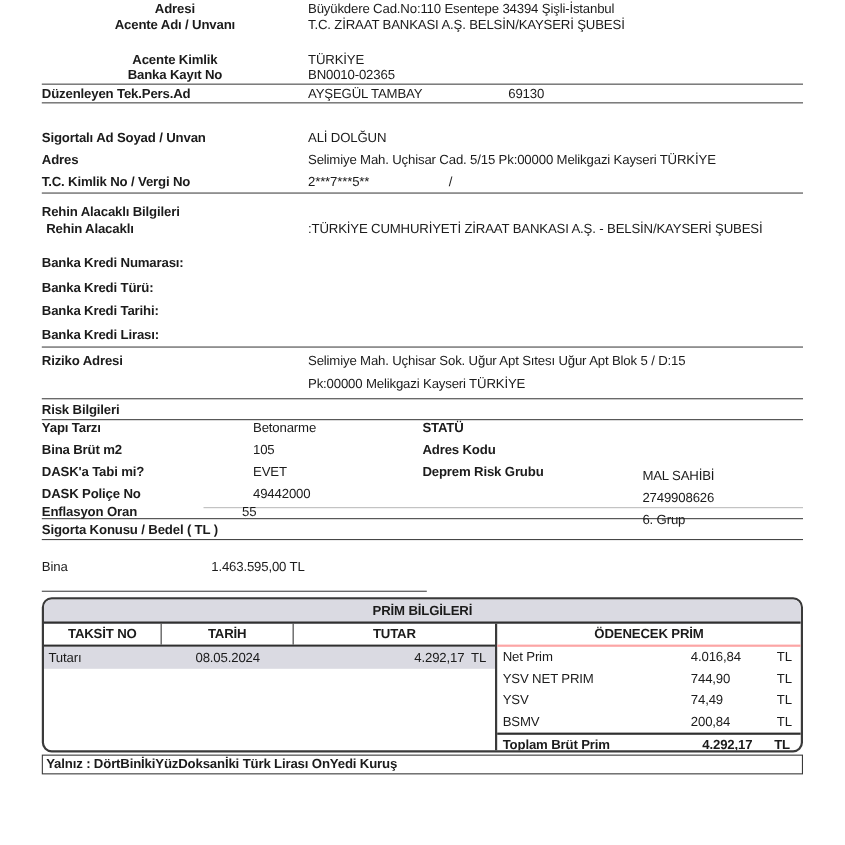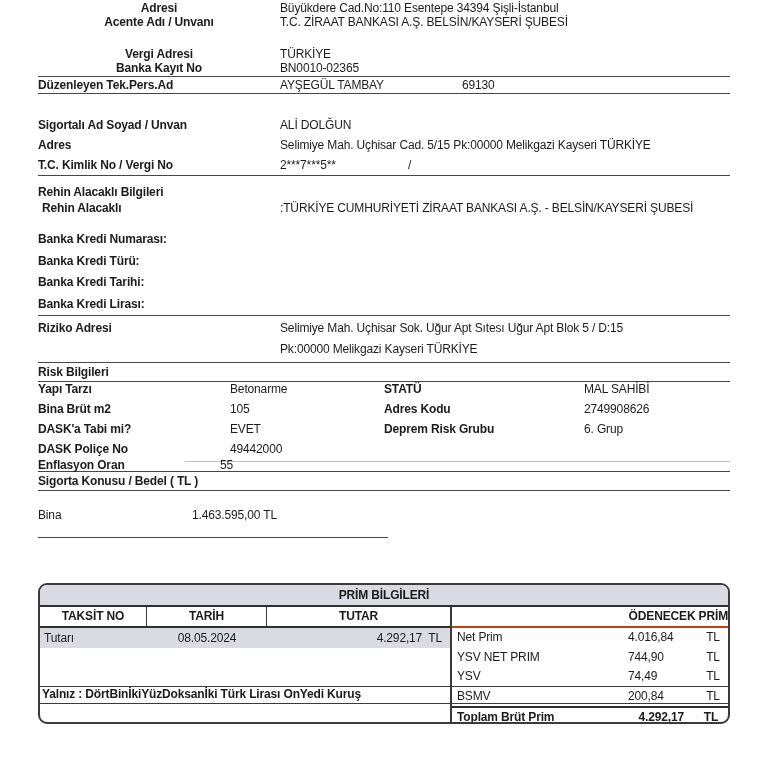--- a/index.html
+++ b/index.html
@@ -23,44 +23,44 @@
   .w128{width:128px;}
   
   .rC{height:21.5px;line-height:21.5px;}
   .rizLines{line-height:21px;padding-top:2px;}
   .rTitle{height:17px;line-height:17px;padding-top:1px;}
   
   .rD{height:20px;line-height:20px;}
   .c1{width:192px;font-weight:bold;}
   .c2{width:154px;}
   .c3{width:200px;font-weight:bold;}
-  .c4{flex:1;}
+  .c4{flex:1;margin-top:43px;}
   .rEnf{height:12px;line-height:12px;}
   
   .binaRow{padding-top:5px;height:14px;line-height:14px;}
   .w154{width:154px;}
   .ruleShort{width:350px;margin-top:15px;}
   
   .ptable{position:absolute;left:38px;right:38px;top:543px;height:141px;
           border:2px solid #3a3a3a;border-radius:9px;overflow:hidden;background:#fff;
-          display:flex;flex-direction:column;box-sizing:border-box;margin-top:40px;}
+          display:flex;flex-direction:column;box-sizing:border-box;}
   .pt-title{height:20px;line-height:20px;text-align:center;font-weight:bold;
             background:#dadae2;border-bottom:2px solid #2f2f2f;}
   .pt-main{flex:1;display:flex;}
   .pt-left{width:412px;border-right:2px solid #3a3a3a;display:flex;flex-direction:column;box-sizing:border-box;}
   .pt-right{flex:1;display:flex;flex-direction:column;}
   .pt-head{display:flex;height:19px;line-height:19px;border-bottom:2px solid #2f2f2f;font-weight:bold;text-align:center;}
   .ph1{width:107px;border-right:1.5px solid #3a3a3a;box-sizing:border-box;}
   .ph2{width:120px;border-right:1.5px solid #3a3a3a;box-sizing:border-box;}
   .ph3{flex:1;}
   .pt-inst{display:flex;height:20px;line-height:20px;background:#dadae2;}
   .pi1{width:107px;padding-left:4px;box-sizing:border-box;text-align:left;}
   .pi2{width:120px;text-align:center;}
   .pi3{flex:1;text-align:right;padding-right:8px;}
-  .pt-odeme-head{height:19px;line-height:19px;border-bottom:2px solid #c2410c;font-weight:bold;text-align:right;}
+  .pt-odeme-head{height:19px;line-height:19px;border-bottom:2px solid #fca5a5;font-weight:bold;text-align:center;}
   .prow{display:flex;height:19.5px;line-height:19.5px;}
   .prow .pl{flex:1;padding-left:5px;}
   .prow .pv{width:70px;}
   .prow .pc{width:30px;text-align:center;}
   .ptotal{flex:1;display:flex;line-height:19px;border-top:2px solid #2f2f2f;font-weight:bold;}
   .ptotal .pl{flex:1;padding-left:5px;}
   .ptotal .pv{width:80px;text-align:right;padding-right:10px;}
   .ptotal .pc{width:34px;text-align:center;}
   
   .words{position:absolute;left:38px;right:38px;top:686px;height:16px;line-height:15px;
@@ -75,21 +75,21 @@
     <div class="row rA">
       <span class="lbl w242">Adresi</span>
       <span class="val">Büyükdere Cad.No:110 Esentepe 34394 Şişli-İstanbul</span>
     </div>
     <div class="row rA">
       <span class="lbl w242">Acente Adı / Unvanı</span>
       <span class="val">T.C. ZİRAAT BANKASI A.Ş. BELSİN/KAYSERİ ŞUBESİ</span>
     </div>
     <div class="gapA"></div>
     <div class="row rA">
-      <span class="lbl w242">Vergi Adresi</span>
+      <span class="lbl w242">Acente Kimlik</span>
       <span class="val">TÜRKİYE</span>
     </div>
     <div class="row rA">
       <span class="lbl w242">Banka Kayıt No</span>
       <span class="val">BN0010-02365</span>
     </div>
     <div class="rule" style="margin-top:1px;"></div>
     <div class="row rA2">
       <span class="lbl w242">Düzenleyen Tek.Pers.Ad</span>
       <span class="val w182" style="display:inline-block;">AYŞEGÜL TAMBAY</span>

